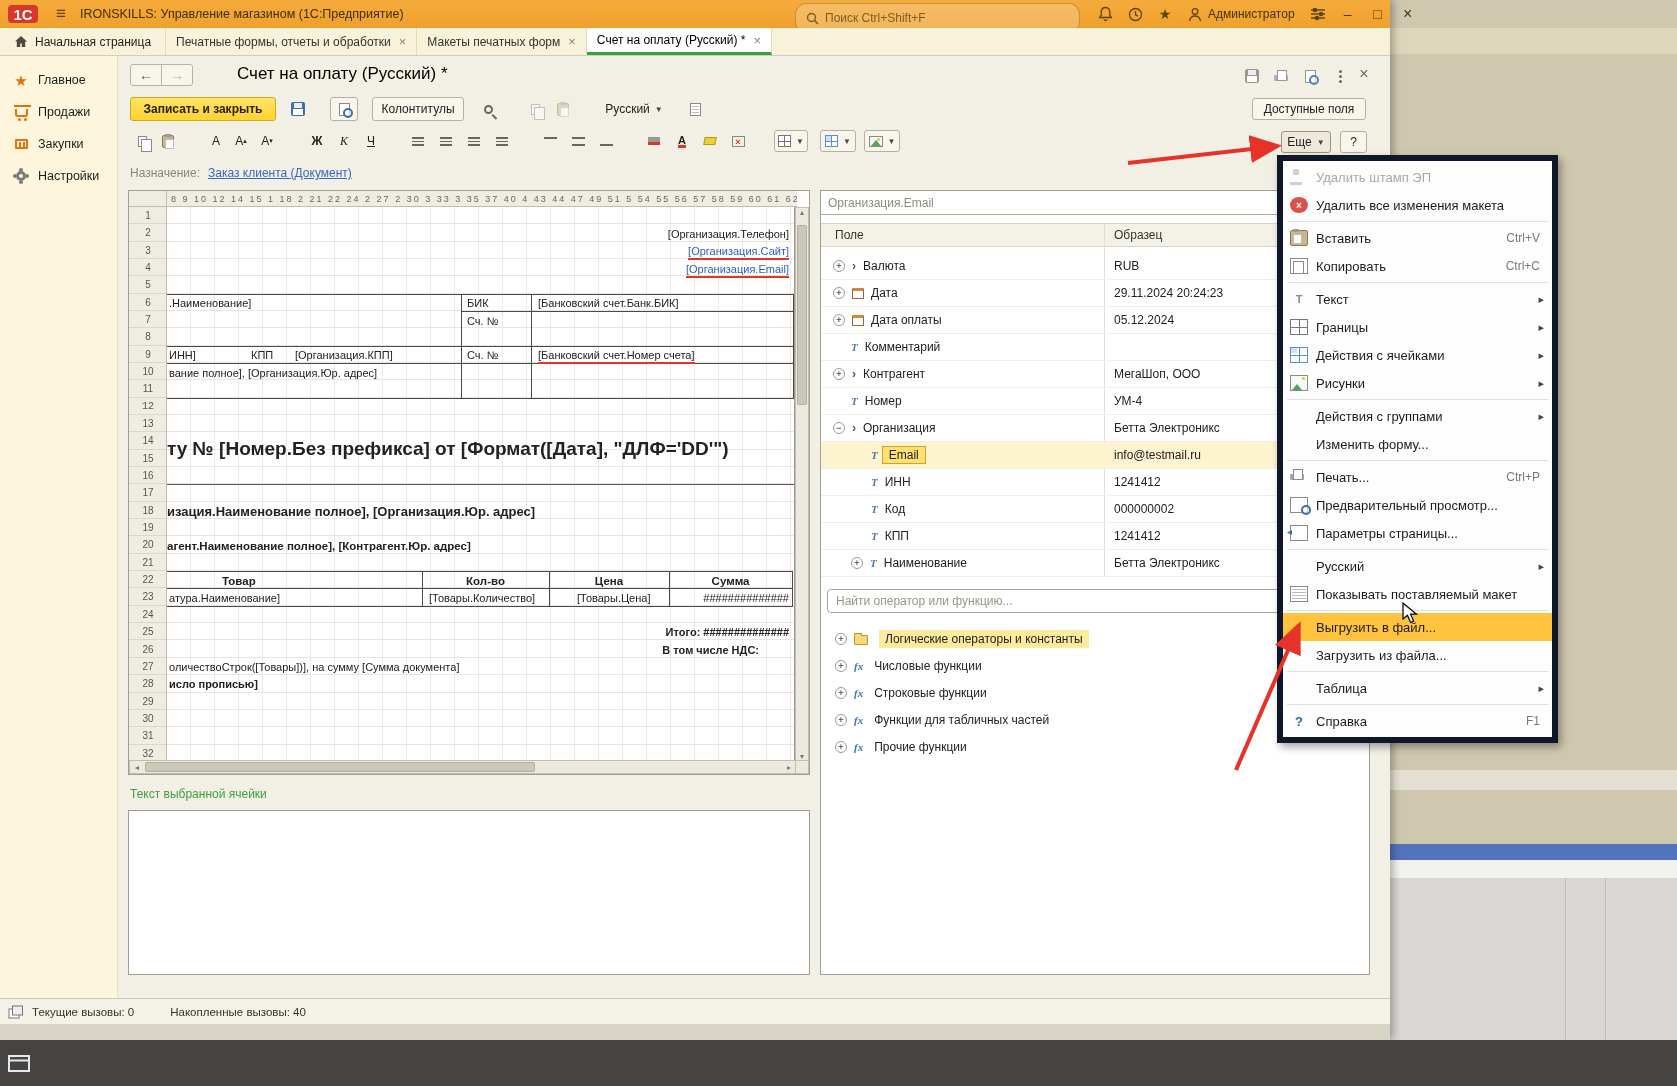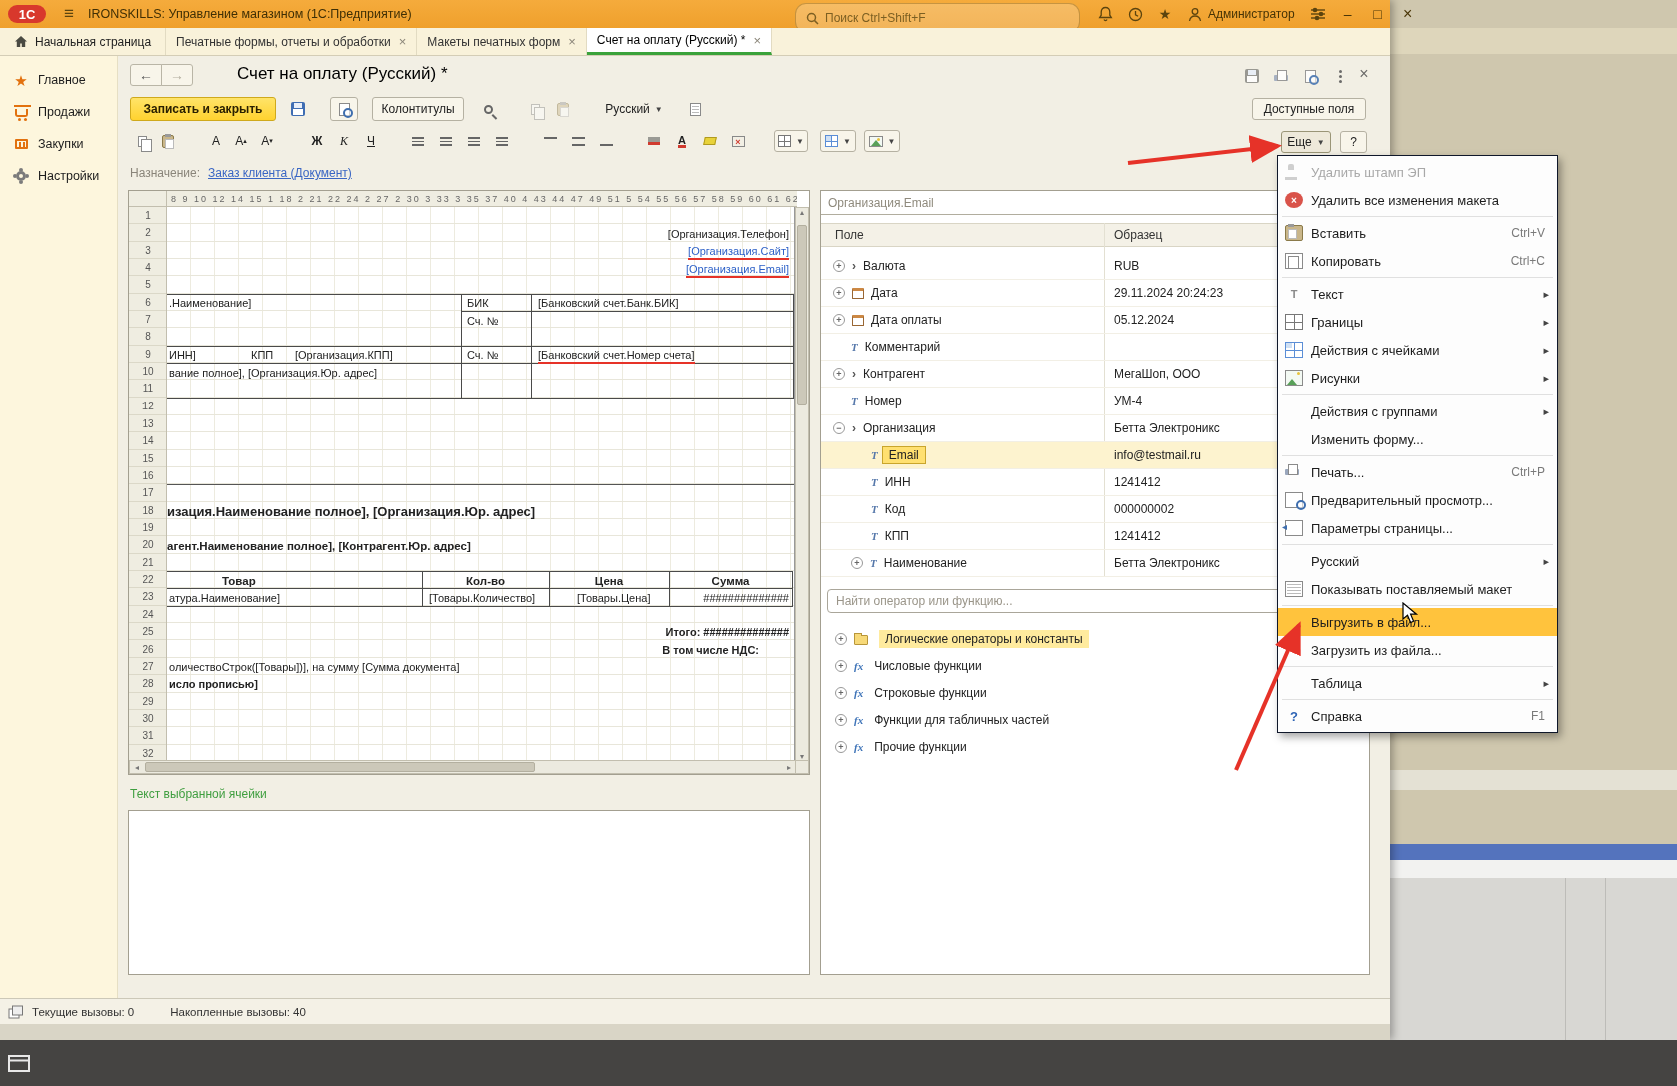--- a/index.html
+++ b/index.html
@@ -6,21 +6,21 @@
 html,body{margin:0;padding:0;background:#777}
 #root{position:relative;width:1677px;height:1086px;overflow:hidden;background:#cfc7ae;
  font-family:"Liberation Sans","DejaVu Sans",sans-serif;color:#222;font-size:12px}
 
 
 #app{position:absolute;left:0;top:0;width:1390px;height:1040px;background:#f2efe4;box-shadow:3px 0 8px rgba(0,0,0,.3)}
 
 
 #titlebar{position:absolute;left:0;top:0;width:1390px;height:28px;background:linear-gradient(#f5ab3c,#efa02c);display:flex;align-items:center;color:#463305}
 .tb-ic{display:flex;align-items:center;justify-content:center;flex:none}
-#logo{width:38px;height:18px;margin:0 8px 0 8px;background:#d8382c;border-radius:9px;color:#fff;font-weight:bold;font-size:13px;display:flex;align-items:center;justify-content:center}
+#logo{width:30px;height:18px;margin:0 8px 0 8px;background:#d8382c;border-radius:4px;color:#fff;font-weight:bold;font-size:15px;display:flex;align-items:center;justify-content:center}
 #burger{font-size:17px;margin:0 14px 0 10px;color:#5c440e}
 #wintitle{font-size:12.5px;color:#3f2f05}
 #searchbox{position:absolute;left:795px;top:3px;width:285px;height:30px;border-radius:11px;background:rgba(255,255,255,.22);border:1px solid rgba(110,75,0,.35);display:flex;align-items:center;padding:0 10px;color:#7c5f22;font-size:12px}
 #searchbox svg{margin-right:6px}
 .tright{position:absolute;top:0;height:28px;display:flex;align-items:center}
 .winbtn{width:30px;text-align:center;font-size:14px;color:#4a3607;cursor:default}
 
 
 #tabbar{position:absolute;left:0;top:28px;width:1390px;height:28px;background:#f9f2da;border-bottom:1px solid #d4cdb6;display:flex;align-items:stretch}
 .tab{display:flex;align-items:center;padding:0 10px;border-right:1px solid #e2dbc2;font-size:12px;color:#333;position:relative}
@@ -144,21 +144,21 @@
 .trow{position:absolute;left:0;width:548px;height:27px;display:flex;align-items:center;padding-left:14px;font-size:12px;gap:7px}
 .tlabel{margin-left:4px}
 .tlabel.thl{background:#ffeb9e;padding:2px 6px}
 
 
 #statusbar{position:absolute;left:0;top:998px;width:1390px;height:26px;background:#f4f1e6;border-top:1px solid #ccc8b8;display:flex;align-items:center;font-size:11.5px;color:#333}
 #statusbar2{position:absolute;left:0;top:1024px;width:1390px;height:16px;background:#d9d5c6}
 #taskbar{position:absolute;left:0;top:1040px;width:1677px;height:46px;background:#454442;display:flex;align-items:center;padding-left:8px}
 
 
-#ctxmenu{position:absolute;left:1277px;top:155px;width:281px;background:#fdfdfd;border:1px solid #0f172a;box-shadow:3px 4px 8px rgba(0,0,0,.35);padding:2px 0;z-index:50}
+#ctxmenu{position:absolute;left:1277px;top:155px;width:281px;background:#fdfdfd;border:6px solid #0f172a;box-shadow:3px 4px 8px rgba(0,0,0,.35);padding:2px 0;z-index:50}
 .mitem{height:28px;display:flex;align-items:center;font-size:13px;color:#1c1c1c;position:relative;padding-right:8px}
 .mitem.mdis{color:#a8a8a8}
 .mitem.mdis .ic-stamp::before,.mitem.mdis .ic-stamp::after{background:#cfcfcf}
 .mitem.mhl{background:#ffc33d}
 .mic{width:18px;height:16px;margin:0 8px 0 7px;display:flex;align-items:center;justify-content:center;flex:none}
 .mlabel{white-space:nowrap}
 .mshort{position:absolute;right:12px;color:#7a7a7a;font-size:12px}
 .marr{position:absolute;right:8px;color:#444;font-size:11px}
 .msep{height:1px;background:#e0e0e0;margin:2px 4px}
 
@@ -460,20 +460,21 @@
         <div class="cell" style="left:300px;top:89px">БИК</div>
         <div class="cell" style="left:371px;top:89px">[Банковский счет.Банк.БИК]</div>
         <div class="cell" style="left:300px;top:106.5px">Сч. №</div>
         <div class="cell" style="left:2px;top:141px">ИНН]</div>
         <div class="cell" style="left:84px;top:141px">КПП</div>
         <div class="cell" style="left:128px;top:141px">[Организация.КПП]</div>
         <div class="cell" style="left:300px;top:141px">Сч. №</div>
         <div class="cell" style="left:371px;top:141px"><span class="redul">[Банковский счет.Номер счета]</span></div>
         <div class="cell" style="left:2px;top:158.5px">вание полное], [Организация.Юр. адрес]</div>
 
+        <div class="cell bold" style="left:0;top:227px;font-size:19px;line-height:30px">ту № [Номер.Без префикса] от [Формат([Дата], "ДЛФ='DD'")</div>
         <div class="bline" style="left:0;top:277px;width:627px;height:1px;background:#555"></div>
         <div class="cell bold" style="left:0;top:297px;font-size:13px">изация.Наименование полное], [Организация.Юр. адрес]</div>
         <div class="cell bold" style="left:0;top:331.5px;font-size:11.5px">агент.Наименование полное], [Контрагент.Юр. адрес]</div>
 
         <div class="bline" style="left:-2px;top:364px;width:628px;height:1px"></div>
         <div class="bline" style="left:-2px;top:398.8px;width:628px;height:1px"></div>
         <div class="bline" style="left:-2px;top:381.4px;width:628px;height:1px"></div>
         <div class="bline" style="left:255px;top:364px;width:1px;height:35px"></div>
         <div class="bline" style="left:382px;top:364px;width:1px;height:35px"></div>
         <div class="bline" style="left:502px;top:364px;width:1px;height:35px"></div>

